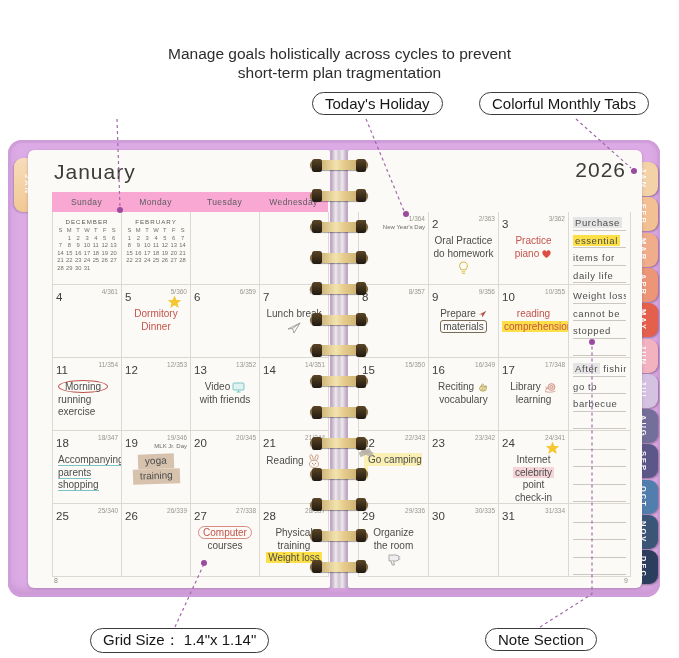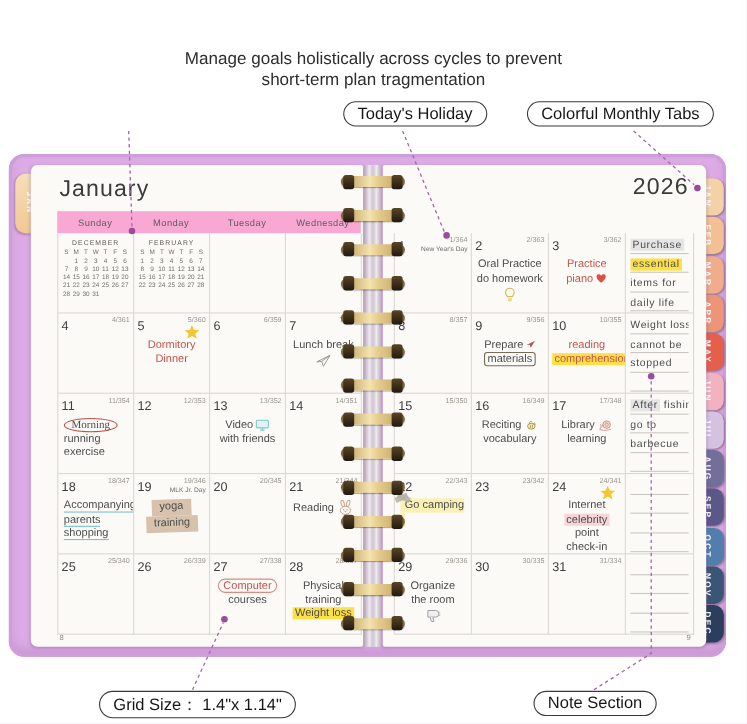--- a/index.html
+++ b/index.html
@@ -51,21 +51,21 @@
   .lines.left{text-align:left;padding-left:2px;}
   .line{display:block;}
   .txt-red{color:#c4534b;}
   .hl-blue{background:#e5e5e5;padding:0 2px;}
   .hl-peach{background:#fde047;padding:0 2px;}
   .hl-yellow{background:#faf0b4;padding:1px 4px;text-align:right;}
   .hl-pink{background:#f6d5d9;padding:0 2px;}
   .hl-tan{background:#d7c2ad;padding:1px 7px;display:inline-block;transform:rotate(-2deg);}
   .box-dark{border:1px solid #7a6a58;border-radius:3px;padding:0 2px;}
   .box-red{border:1.2px solid #d98b80;border-radius:7px;padding:0 4px;color:#c4534b;}
-  .circle-red{border:1.3px solid #c05047;border-radius:50%;padding:0 6px;font-family:Liberation Serif, serif;}
+  .circle-red{border:1.3px solid #c05047;border-radius:50%;padding:0 6px;}
   .u-teal{border-bottom:1.3px solid #79c4c6;}
   .tape{position:relative;}
   .tape::before,.tape::after{content:"";position:absolute;width:12px;height:5px;background:#b6b0a5;opacity:.85;top:-3px;}
   .tape::before{left:-5px;transform:rotate(-25deg);}
   .tape::after{right:-5px;transform:rotate(25deg);}
   .icon{display:inline-block;vertical-align:middle;line-height:0;}
   .icon-tr{position:absolute;top:10px;right:8px;}
   .icon-flow{display:block;text-align:center;margin-top:1px;}
   .icon-after{margin-left:2px;}
   .mini{font-size:5.8px;color:#73706a;text-align:center;padding-top:4px;}

